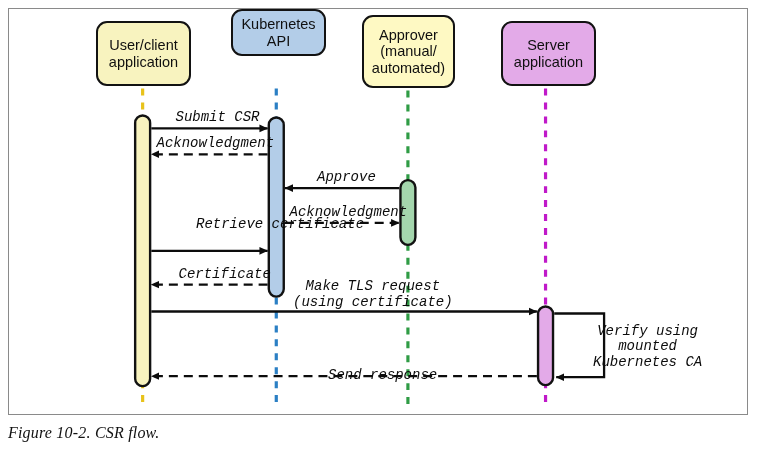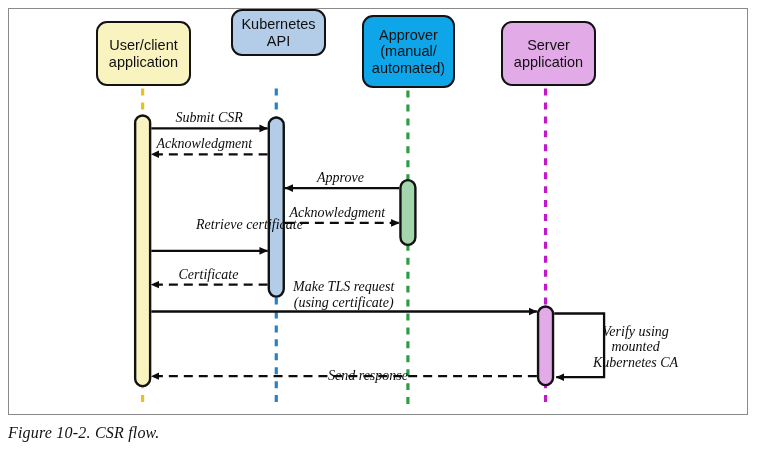--- a/index.html
+++ b/index.html
@@ -22,21 +22,21 @@
   .pbox{
     position:absolute;border:2.5px solid #121212;border-radius:11px;
     display:flex;align-items:center;justify-content:center;text-align:center;
     font-size:14.5px;line-height:1.12;color:#101010;box-sizing:border-box;
     font-family:"Liberation Sans",sans-serif;
   }
   .pbox span{display:block;padding:0 2px;}
   
   .msg{
     position:absolute;font-style:italic;font-size:14px;color:#0c0c0c;
-    white-space:pre;line-height:1.12;font-family:Liberation Serif, serif;
+    white-space:pre;line-height:1.12;font-family:Liberation Mono, monospace;
   }
   .msg.ctr{text-align:center;}
 </style>
 </head>
 <body>
 
 <div id="figure-frame">
   <svg id="diagram" viewBox="0 0 740 407" preserveAspectRatio="none" xmlns="http://www.w3.org/2000/svg">
     <defs>
       <marker id="arrowSolid" markerWidth="9" markerHeight="9" refX="8.2" refY="4.5" orient="auto" markerUnits="userSpaceOnUse">
@@ -77,21 +77,21 @@
           <span>User/client</span>
           <span>application</span>
         </div>
       </div>
       <div class="pbox" style="left: 222px; top: 0; width: 95px; height: 47px; background: rgb(179, 205, 232); border-color: rgb(18, 18, 18);">
         <div>
           <span>Kubernetes</span>
           <span>API</span>
         </div>
       </div>
-      <div class="pbox" style="left: 353px; top: 6px; width: 93px; height: 73px; background: #0ea5e9; border-color: rgb(18, 18, 18);">
+      <div class="pbox" style="left: 353px; top: 6px; width: 93px; height: 73px; background: #fef9c3; border-color: rgb(18, 18, 18);">
         <div>
           <span>Approver</span>
           <span>(manual/</span>
           <span>automated)</span>
         </div>
       </div>
       <div class="pbox" style="left: 492px; top: 12px; width: 95px; height: 65px; background: rgb(227, 170, 232); border-color: rgb(18, 18, 18);">
         <div>
           <span>Server</span>
           <span>application</span>

